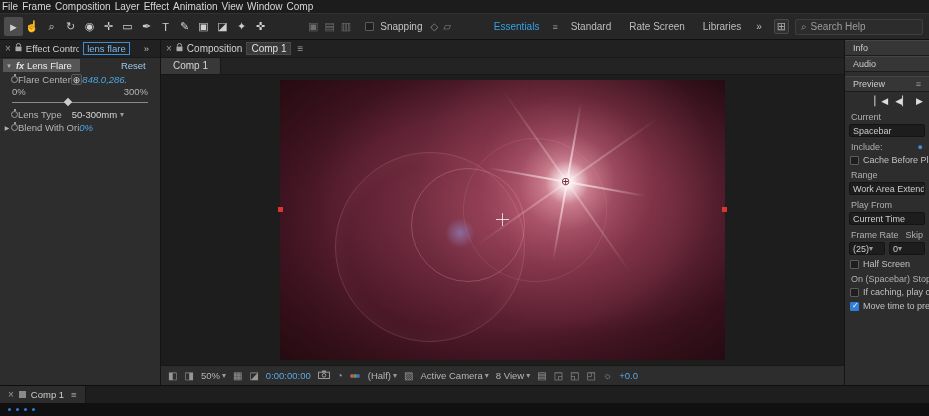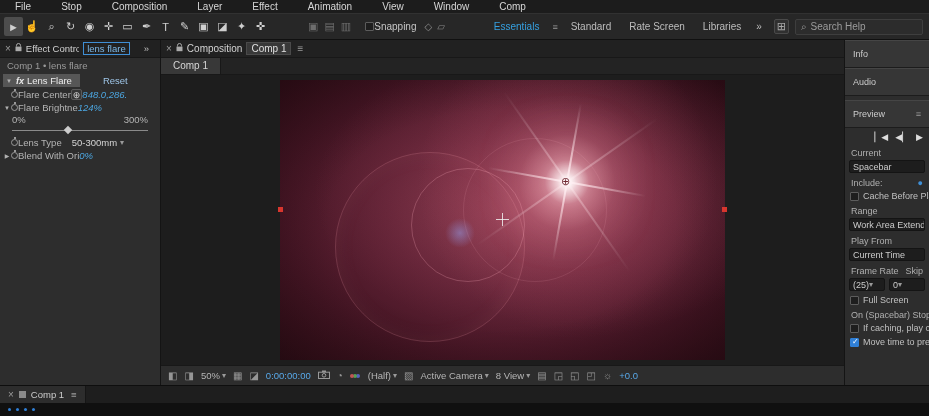--- a/index.html
+++ b/index.html
@@ -1,29 +1,29 @@
 <!DOCTYPE html>
 <html><head>
 <meta charset="utf-8">
 <style>
   *{margin:0;padding:0;box-sizing:border-box;}
   html,body{width:929px;height:416px;overflow:hidden;}
   body{font-family:"Liberation Sans",sans-serif;font-size:10px;color:#c8c8c8;background:#141414;}
 
   
   .menubar{height:13px;background:#1c1c1c;display:flex;align-items:center;color:#d6d6d6;}
-  .mi{padding:0 15px;cursor:default;}
+  .mi{padding:0 2px;cursor:default;}
 
   
   .toolbar{height:27px;background:#272727;border-top:1px solid #313131;border-bottom:1px solid #101010;
            display:flex;align-items:center;padding:0 4px;white-space:nowrap;}
   .tool{width:19px;height:19px;display:flex;align-items:center;justify-content:center;color:#cfcfcf;font-size:11px;}
   .tool.sel{background:#4d4d4d;border-radius:2px;}
   .toolopts{display:flex;gap:6px;margin-left:38px;color:#6e6e6e;font-size:11px;}
-  .snapwrap{display:flex;align-items:center;gap:0;margin-left:14px;color:#c5c5c5;}
+  .snapwrap{display:flex;align-items:center;gap:6px;margin-left:14px;color:#c5c5c5;}
   .cb{width:9px;height:9px;background:#1e1e1e;border:1px solid #5c5c5c;border-radius:1px;display:inline-block;flex:none;position:relative;}
   .cb.on{background:#2f7fd6;border-color:#2f7fd6;}
   .cb.on::after{content:"✓";position:absolute;left:1px;top:-2px;font-size:8px;color:#fff;}
   .snapicons{display:flex;gap:5px;margin-left:8px;color:#8a8a8a;font-size:10px;}
   .wsbar{display:flex;align-items:center;margin-left:auto;}
   .ws{padding:0 9px;color:#bdbdbd;}
   .ws.active{color:#35a0e0;}
   .wsmenu{color:#9a9a9a;padding:0 4px;font-size:9px;}
   .chev{color:#bdbdbd;padding:0 6px;}
   .pgrid{color:#a8a8a8;margin:0 6px;font-size:11px;border:1px solid #4a4a4a;border-radius:2px;padding:0 2px;background:#303030;}
@@ -44,21 +44,21 @@
   .doc{border:1px solid #3f8fd6;color:#7bb8e8;padding:0 3px;height:13px;line-height:12px;white-space:nowrap;}
   .doc2{background:#383838;border:1px solid #4a4a4a;color:#e0e0e0;padding:0 4px;height:13px;line-height:12px;}
   .menuic{color:#9a9a9a;margin-left:2px;}
   .spacer{flex:1;}
 
   
   .breadcrumb{height:15px;line-height:15px;padding:0 7px;color:#9a9a9a;flex:none;}
   .fxrow{height:15px;display:flex;align-items:center;padding:0 3px;gap:4px;flex:none;}
   .hl{background:#565656;display:flex;align-items:center;gap:3px;padding:0 8px 0 2px;height:13px;color:#ececec;}
   .fxb{font-style:italic;font-weight:bold;font-size:9px;color:#e8e8e8;}
-  .reset{color:#9fc6e8;margin-left:6px;padding-left:13px;}
+  .reset{color:#9fc6e8;margin-left:24px;padding-left:13px;}
   .tri{color:#b0b0b0;font-size:6px;width:8px;text-align:center;flex:none;}
   .prow{height:13px;display:flex;align-items:center;padding:0 3px;flex:none;}
   .swatchk{width:7px;height:7px;border:1px solid #9a9a9a;border-radius:50%;position:relative;flex:none;}
   .swatchk::before{content:"";position:absolute;top:-3px;left:2px;width:2px;height:2px;background:#9a9a9a;}
   .plabel{color:#b5b5b5;white-space:nowrap;overflow:hidden;}
   .pvalue{color:#4ca6e0;white-space:nowrap;font-style:italic;}
   .crossbtn{border:1px solid #5a5a5a;background:#353535;border-radius:2px;font-size:9px;color:#cfcfcf;height:11px;display:flex;align-items:center;padding:0 1px;}
   .slabels{display:flex;justify-content:space-between;padding:0 12px;color:#b5b5b5;height:11px;align-items:center;flex:none;}
   .slider{position:relative;height:11px;margin:0 12px;flex:none;}
   .strack{position:absolute;top:5px;left:0;right:0;height:1px;background:#8a8a8a;}
@@ -101,22 +101,22 @@
              padding:0 7px;font-size:9.5px;color:#b5b5b5;white-space:nowrap;overflow:hidden;flex:none;}
   .sic2{color:#969696;font-size:10px;}
   .tc{color:#58a8e8;}
   .exp{color:#58a8e8;}
   .ddgroup{display:flex;align-items:center;gap:2px;}
   .rgbdots{width:11px;height:4px;position:relative;flex:none;}
   .rgbdots::before{content:"";position:absolute;width:4px;height:4px;border-radius:50%;background:#c05555;
                    box-shadow:3px 0 0 #55a055, 6px 0 0 #5560c0;}
 
   
-  .pheader{height:28px;line-height:15px;background:#363636;border-top:1px solid #454545;border-bottom:1px solid #1c1c1c;
-           padding:0 8px;color:#cccccc;display:flex;justify-content:space-between;align-items:center;flex:none;}
+  .pheader{height:16px;line-height:15px;background:#363636;border-top:1px solid #454545;border-bottom:1px solid #1c1c1c;
+           padding:0 8px;color:#cccccc;display:flex;justify-content:space-between;align-items:flex-start;flex:none;}
   .gap4{height:4px;flex:none;}
   .transport{display:flex;justify-content:flex-end;gap:7px;padding:4px 6px 3px;color:#dddddd;font-size:9px;flex:none;}
   .flabel{padding:3px 6px 1px;color:#b0b0b0;display:flex;justify-content:space-between;align-items:center;white-space:nowrap;overflow:hidden;flex:none;}
   .fselect{margin:1px 4px 2px;height:13px;background:#1d1d1d;border:1px solid #141414;border-radius:2px;
            display:flex;align-items:center;padding:0 3px;color:#cccccc;white-space:nowrap;overflow:hidden;flex:none;}
   .cbrow{display:flex;align-items:center;gap:4px;padding:2px 5px;color:#c0c0c0;white-space:nowrap;overflow:hidden;flex:none;}
   .tworow{display:flex;gap:4px;margin:1px 4px 2px;flex:none;}
   .tworow .fselect{margin:0;flex:1;}
   .incicon{color:#3f8fd6;font-size:9px;}
 
@@ -126,21 +126,21 @@
   .tswatch{width:7px;height:7px;background:#8a8a8a;display:inline-block;}
   .bstrip{height:13px;background:#101010;position:relative;}
   .bdots{position:absolute;left:8px;top:5px;width:3px;height:3px;border-radius:50%;background:#2f7fd6;
          box-shadow:8px 0 0 #2f7fd6, 16px 0 0 #2f7fd6, 24px 0 0 #2f7fd6;}
 </style>
 </head>
 <body>
 
 <div class="menubar">
   <span class="mi">File</span>
-  <span class="mi">Stop</span>
+  <span class="mi">Frame</span>
   <span class="mi">Composition</span>
   <span class="mi">Layer</span>
   <span class="mi">Effect</span>
   <span class="mi">Animation</span>
   <span class="mi">View</span>
   <span class="mi">Window</span>
   <span class="mi">Comp</span>
 </div>
 
 <div class="toolbar">
@@ -196,41 +196,34 @@
       <span class="close">×</span>
       <span><svg width="7" height="9" viewBox="0 0 7 9">
             <path d="M1.5 3.5V2.4a2 1.9 0 0 1 4 0v1.1" fill="none" stroke="#aaa" stroke-width="1"></path>
             <rect x="0.5" y="3.6" width="6" height="4.6" fill="#aaa"></rect>
           </svg></span>
       <span class="ptitle">Effect Controls</span>
       <span class="doc">lens flare</span>
       <span class="spacer"></span>
       <span class="chev">»</span>
     </div>
-    <div class="breadcrumb">Comp 1 • lens flare</div>
     <div class="fxrow">
       <span class="hl">
         <span class="tri">▼</span>
         <span class="fxb">fx</span>
         <span>Lens Flare</span>
       </span>
       <span class="reset">Reset</span>
     </div>
     <div class="prow">
       <span class="tri"></span>
       <span class="swatchk"></span>
       <span class="plabel">Flare Center</span>
       <span class="crossbtn">⊕</span>
       <span class="pvalue">848.0,286.</span>
-    </div>
-    <div class="prow">
-      <span class="tri">▼</span>
-      <span class="swatchk"></span>
-      <span class="plabel">Flare Brightne</span>
-      <span class="pvalue">124%</span>
     </div>
     <div class="slabels">
       <span>0%</span>
       <span>300%</span>
     </div>
     <div class="slider">
       <div class="strack"></div>
       <div class="shandle" style="left:41%"></div>
     </div>
     <div class="prow">
@@ -360,21 +353,21 @@
         <span>(25)</span>
         <span class="ddc">▾</span>
       </span>
       <span class="fselect">
         <span>0</span>
         <span class="ddc">▾</span>
       </span>
     </div>
     <div class="cbrow">
       <span class="cb"></span>
-      <span>Full Screen</span>
+      <span>Half Screen</span>
     </div>
     <div class="flabel">On (Spacebar) Stop:</div>
     <div class="cbrow">
       <span class="cb"></span>
       <span>If caching, play ca</span>
     </div>
     <div class="cbrow">
       <span class="cb on"></span>
       <span>Move time to pre</span>
     </div>

